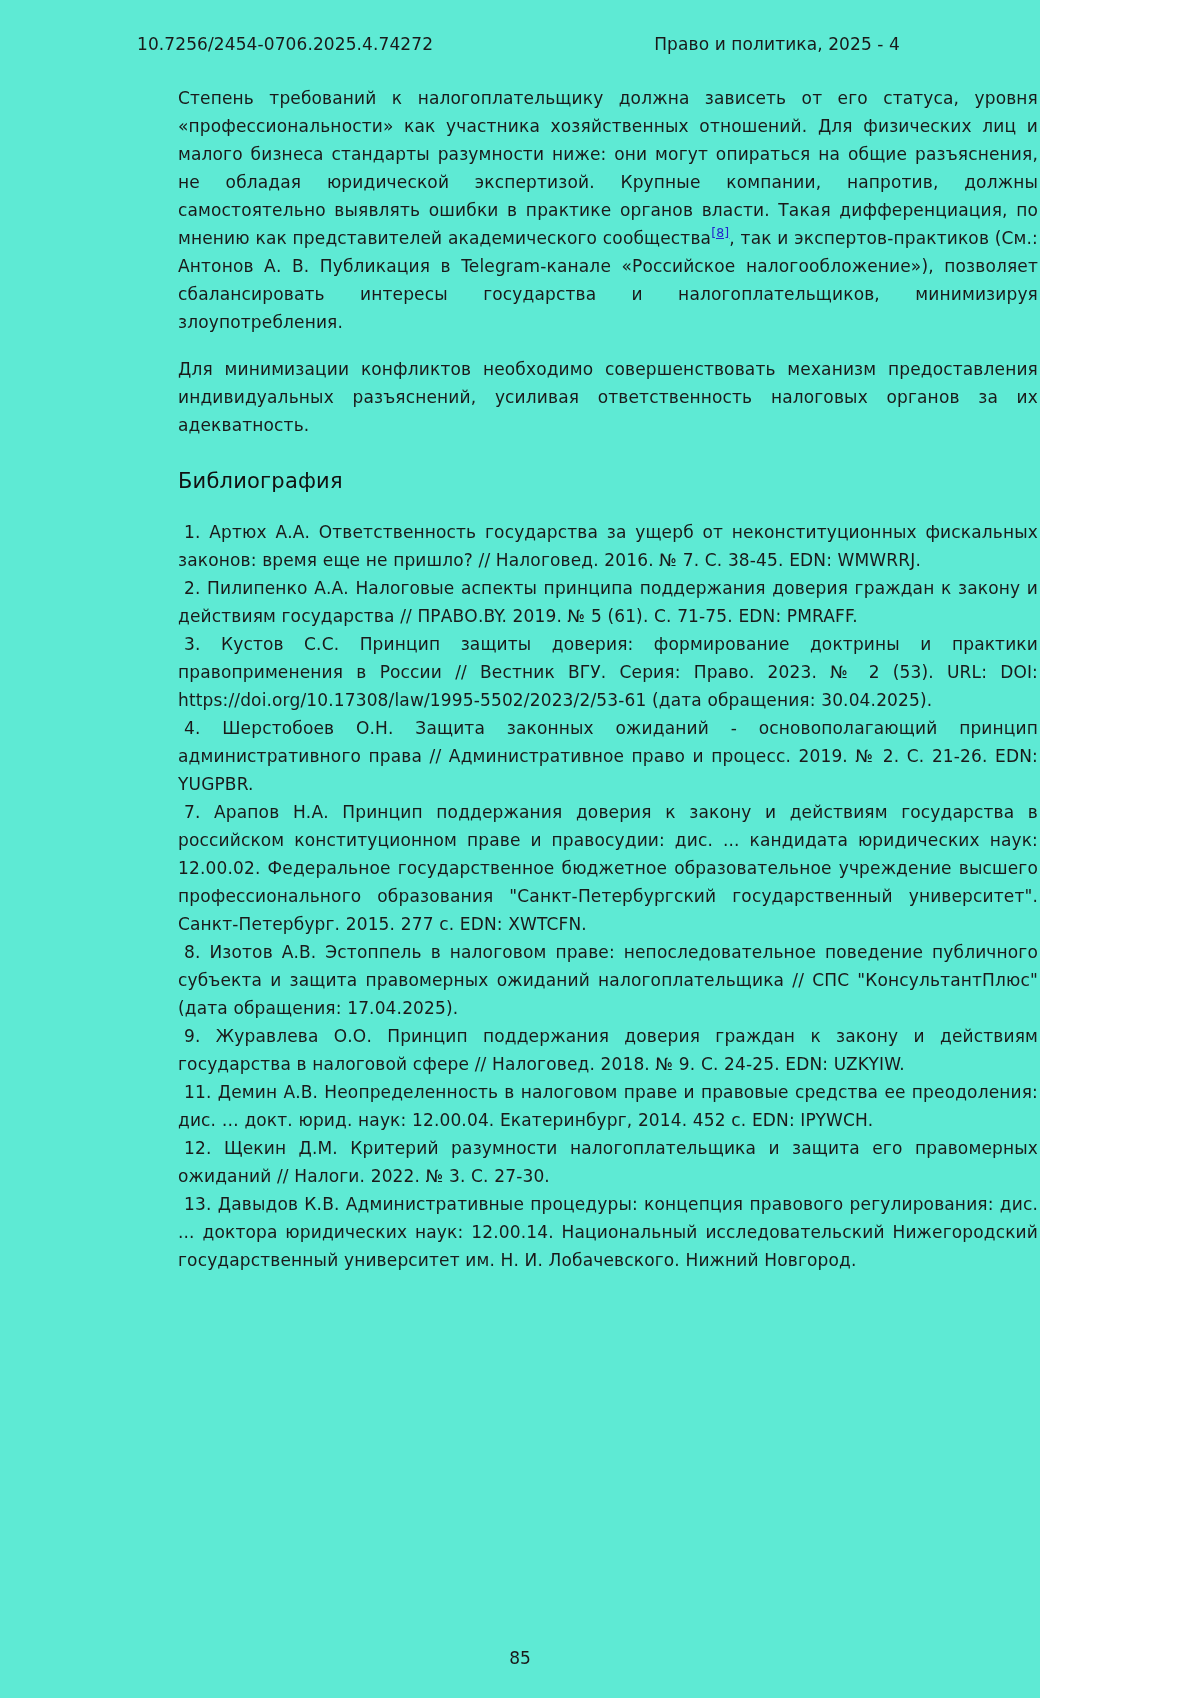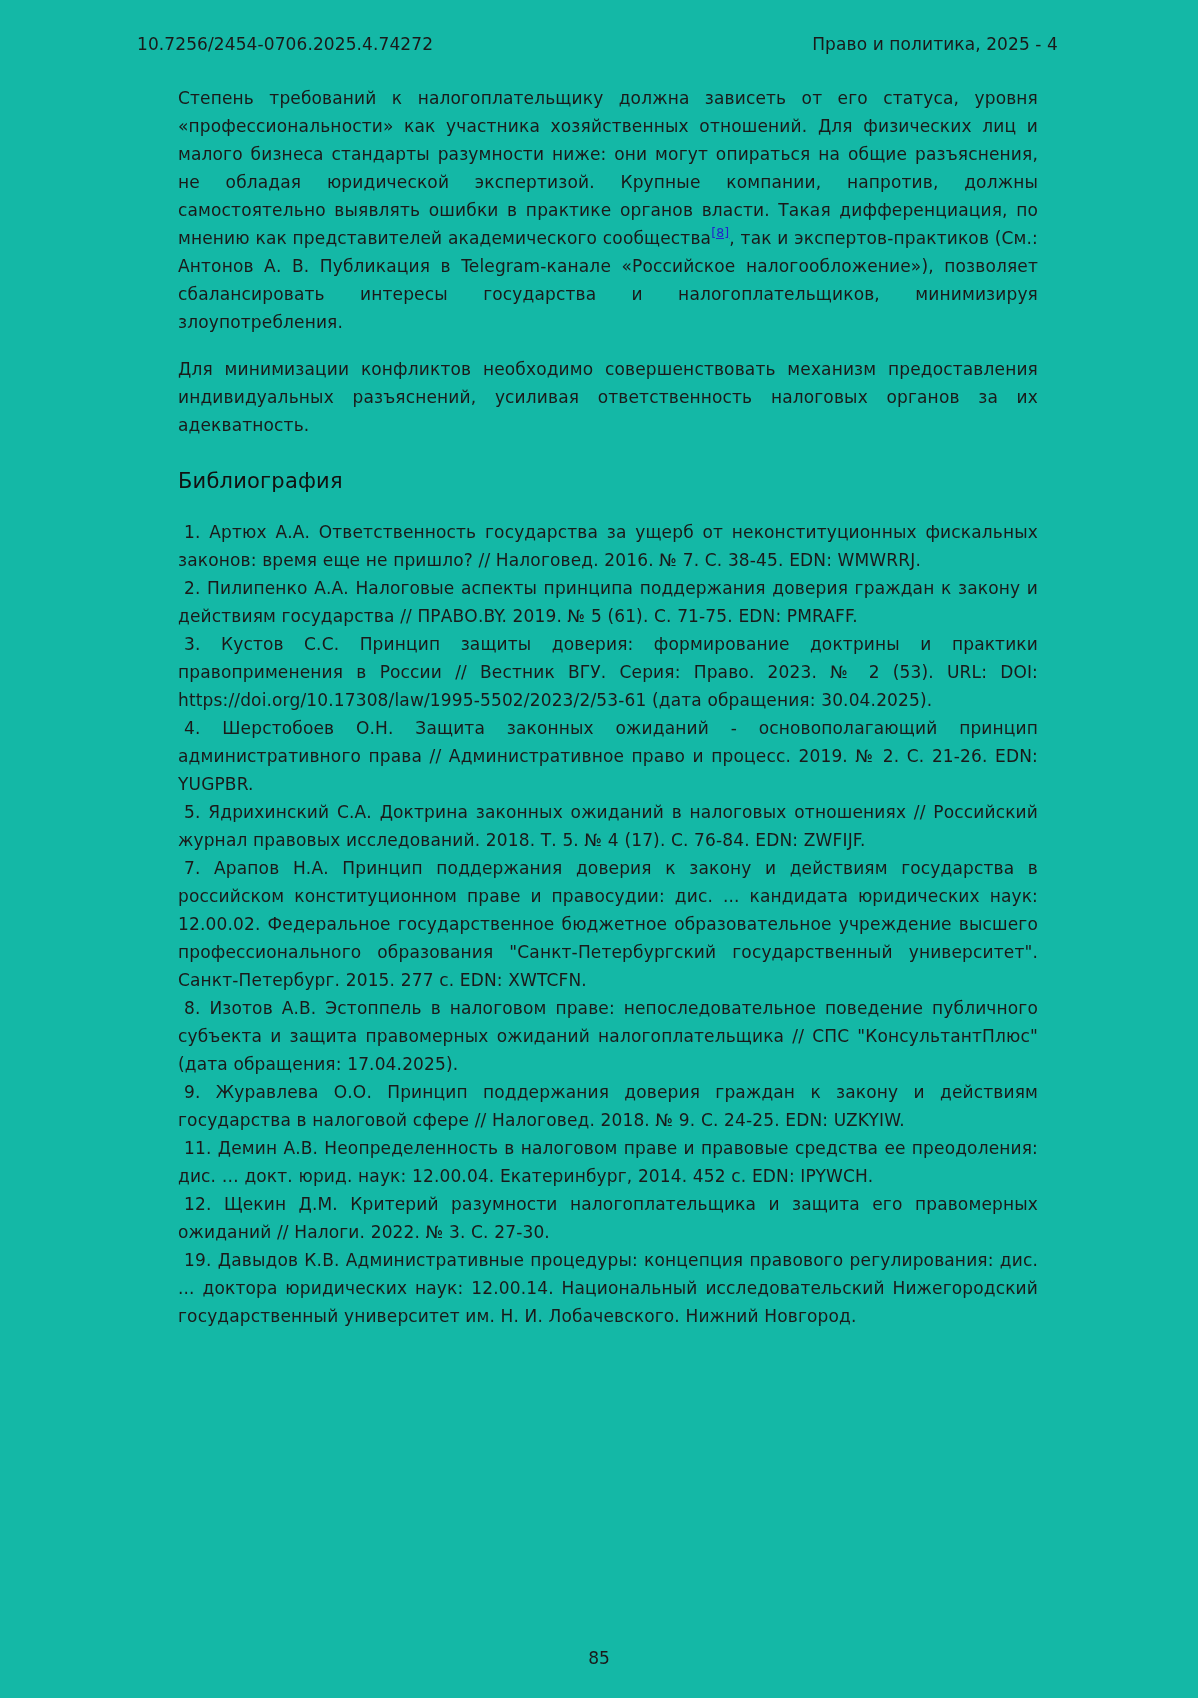--- a/index.html
+++ b/index.html
@@ -2,23 +2,23 @@
 <html lang="ru"><head>
 <meta charset="utf-8">
 <style>
   html, body {
     margin: 0;
     padding: 0;
     background: #ffffff;
   }
   .page {
     position: relative;
-    width: 1198px;
+    width: 1040px;
     height: 1698px;
-    background: #14b8a6;
+    background: #5eead4;
     color: #1a1a1a;
     font-family: "DejaVu Sans", "Liberation Sans", sans-serif;
     overflow: hidden;
     box-sizing: border-box;
   }
   .page-header {
     display: flex;
     justify-content: space-between;
     align-items: baseline;
     padding: 34px 140px 0 137px;
@@ -82,26 +82,25 @@
 
     <p class="para">Для минимизации конфликтов необходимо совершенствовать механизм предоставления индивидуальных разъяснений, усиливая ответственность налоговых органов за их адекватность.</p>
 
     <h2 class="bib-title">Библиография</h2>
 
     <div>
       <div class="bib-entry">1. Артюх А.А. Ответственность государства за ущерб от неконституционных фискальных законов: время еще не пришло? // Налоговед. 2016. № 7. С. 38-45. EDN: WMWRRJ.</div>
       <div class="bib-entry">2. Пилипенко А.А. Налоговые аспекты принципа поддержания доверия граждан к закону и действиям государства // ПРАВО.BY. 2019. № 5 (61). С. 71-75. EDN: PMRAFF.</div>
       <div class="bib-entry">3. Кустов С.С. Принцип защиты доверия: формирование доктрины и практики правоприменения в России // Вестник ВГУ. Серия: Право. 2023. № 2 (53). URL: DOI: https://doi.org/10.17308/law/1995-5502/2023/2/53-61 (дата обращения: 30.04.2025).</div>
       <div class="bib-entry">4. Шерстобоев О.Н. Защита законных ожиданий - основополагающий принцип административного права // Административное право и процесс. 2019. № 2. С. 21-26. EDN: YUGPBR.</div>
-      <div class="bib-entry">5. Ядрихинский С.А. Доктрина законных ожиданий в налоговых отношениях // Российский журнал правовых исследований. 2018. Т. 5. № 4 (17). С. 76-84. EDN: ZWFIJF.</div>
       <div class="bib-entry">7. Арапов Н.А. Принцип поддержания доверия к закону и действиям государства в российском конституционном праве и правосудии: дис. ... кандидата юридических наук: 12.00.02. Федеральное государственное бюджетное образовательное учреждение высшего профессионального образования "Санкт-Петербургский государственный университет". Санкт-Петербург. 2015. 277 с. EDN: XWTCFN.</div>
       <div class="bib-entry">8. Изотов А.В. Эстоппель в налоговом праве: непоследовательное поведение публичного субъекта и защита правомерных ожиданий налогоплательщика // СПС "КонсультантПлюс" (дата обращения: 17.04.2025).</div>
       <div class="bib-entry">9. Журавлева О.О. Принцип поддержания доверия граждан к закону и действиям государства в налоговой сфере // Налоговед. 2018. № 9. С. 24-25. EDN: UZKYIW.</div>
       <div class="bib-entry">11. Демин А.В. Неопределенность в налоговом праве и правовые средства ее преодоления: дис. … докт. юрид. наук: 12.00.04. Екатеринбург, 2014. 452 с. EDN: IPYWCH.</div>
       <div class="bib-entry">12. Щекин Д.М. Критерий разумности налогоплательщика и защита его правомерных ожиданий // Налоги. 2022. № 3. С. 27-30.</div>
-      <div class="bib-entry">19. Давыдов К.В. Административные процедуры: концепция правового регулирования: дис. ... доктора юридических наук: 12.00.14. Национальный исследовательский Нижегородский государственный университет им. Н. И. Лобачевского. Нижний Новгород.</div>
+      <div class="bib-entry">13. Давыдов К.В. Административные процедуры: концепция правового регулирования: дис. ... доктора юридических наук: 12.00.14. Национальный исследовательский Нижегородский государственный университет им. Н. И. Лобачевского. Нижний Новгород.</div>
     </div>
 
   </div>
 
   <div class="page-footer">85</div>
 
 </div>
 
 </body></html>

